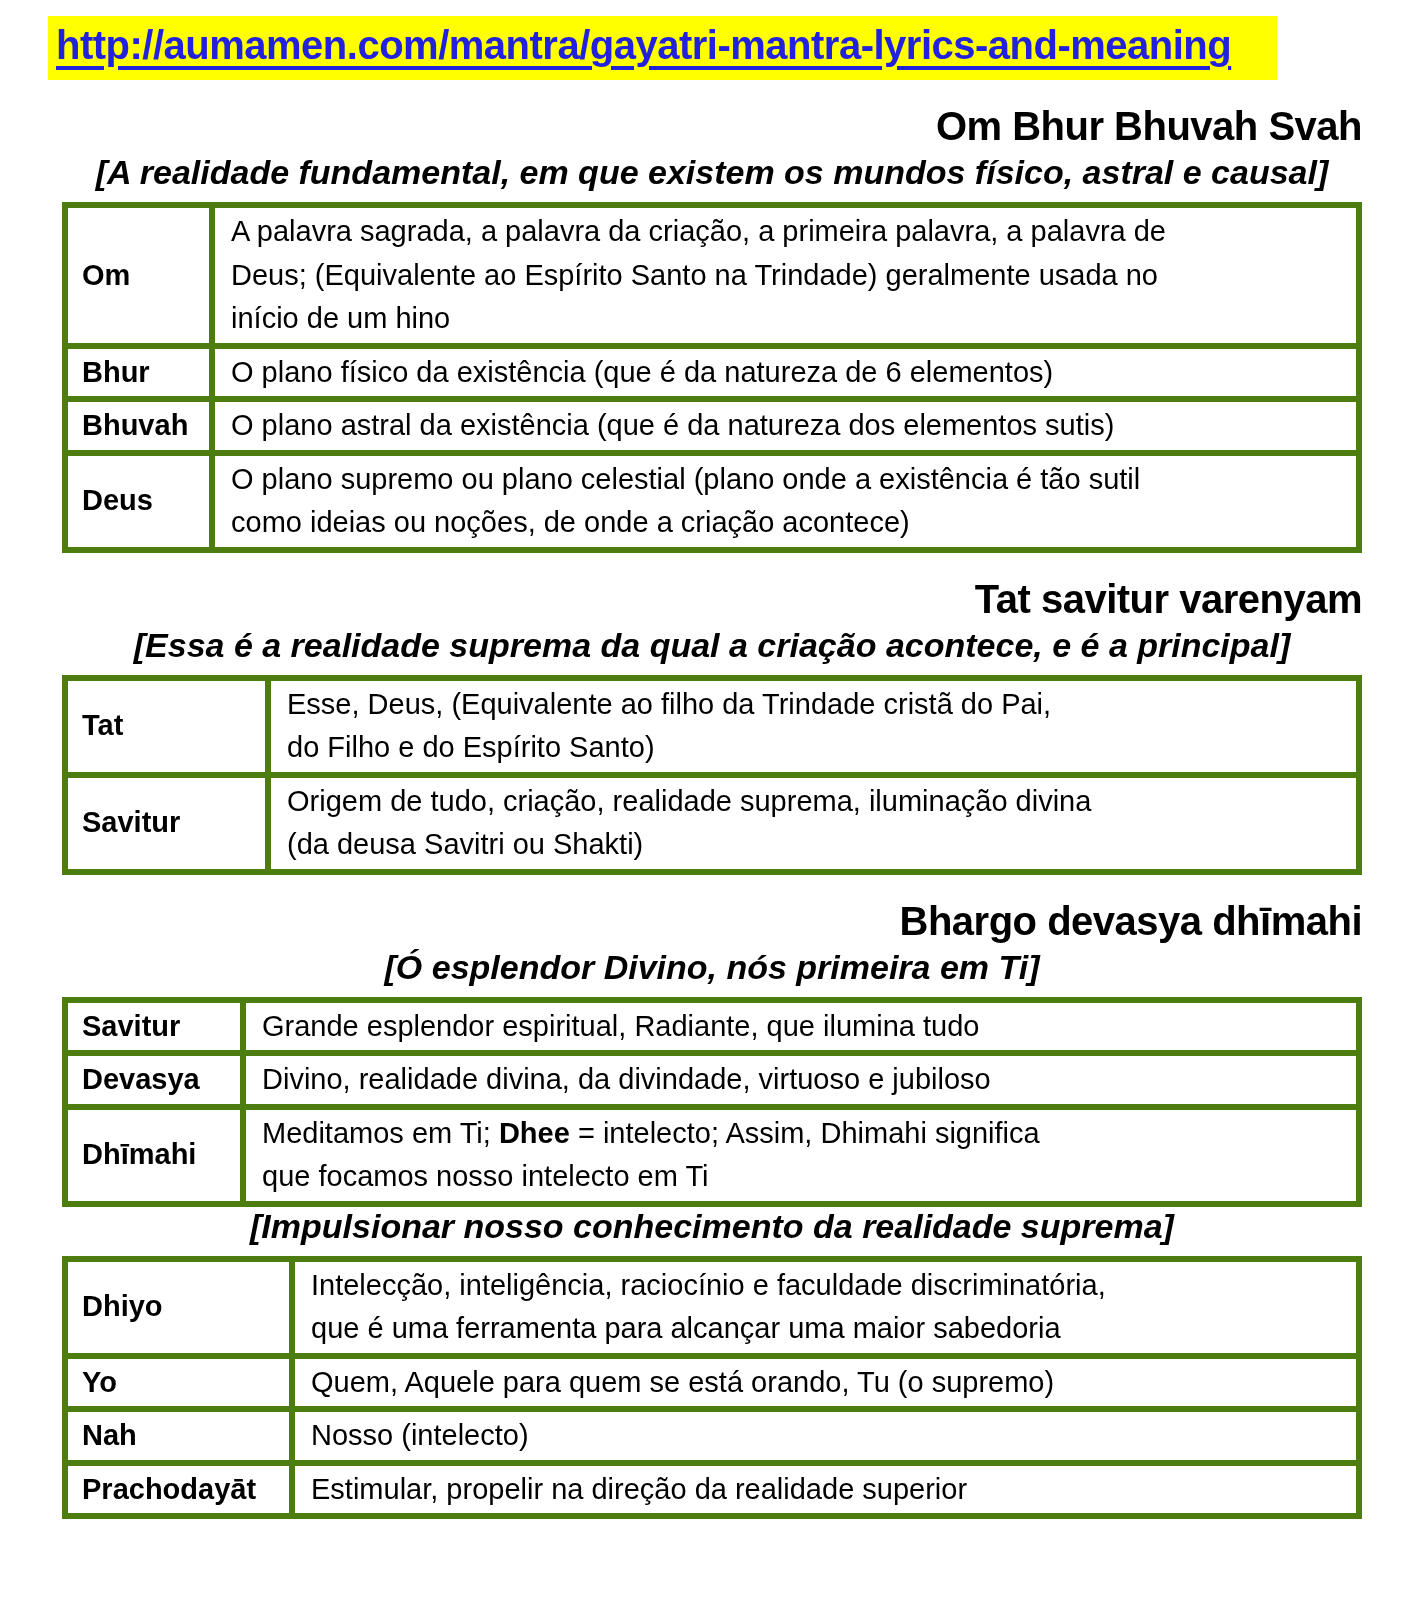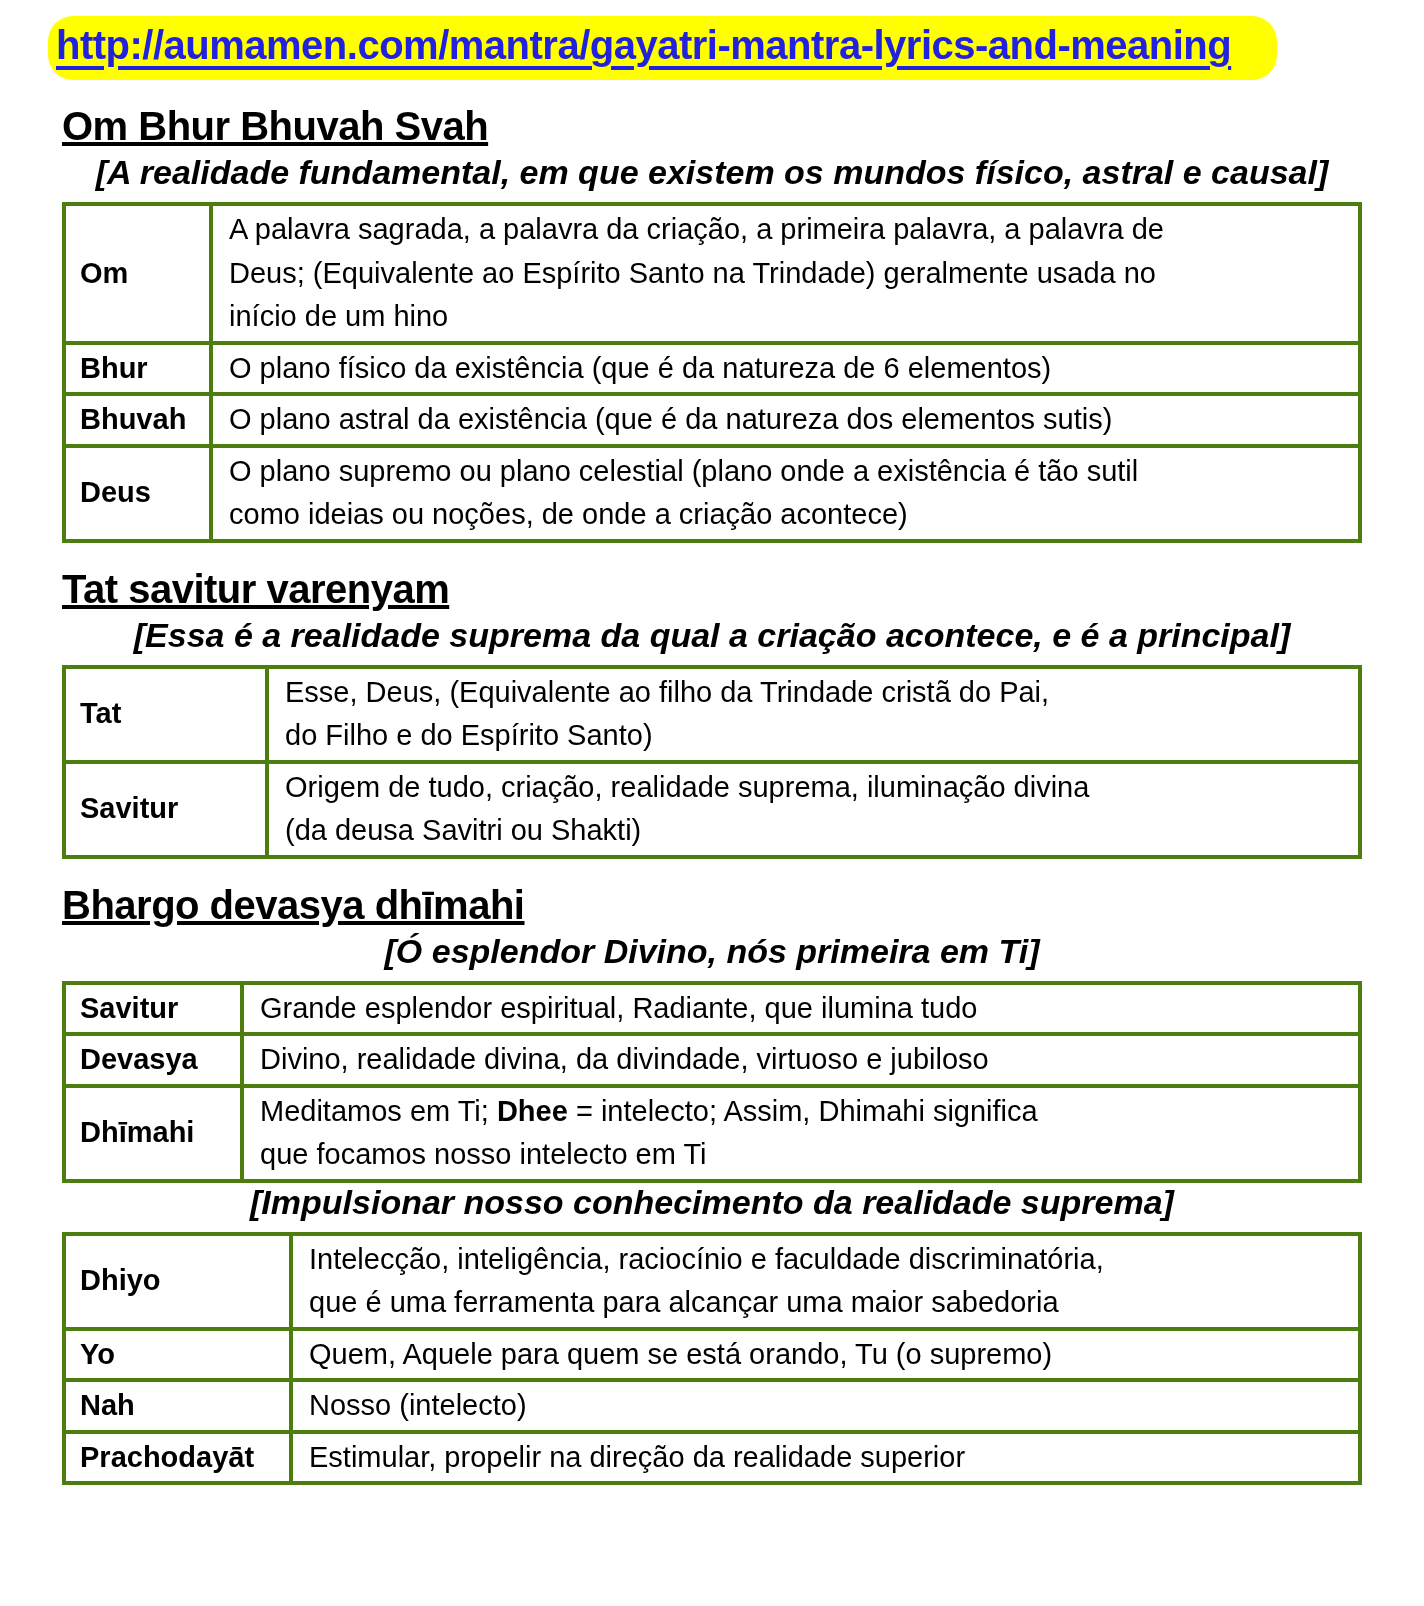--- a/index.html
+++ b/index.html
@@ -20,50 +20,48 @@
     background: #ffff00;
     color: #2222dd;
     font-weight: bold;
     font-size: 40px;
     letter-spacing: -0.5px;
     padding: 7px 46px 12px 8px;
     text-decoration: underline;
     text-decoration-thickness: 4px;
     text-underline-offset: 7px;
     cursor: pointer;
-    border-radius: 25px;
   }
   .content {
     width: 1300px;
     margin-left: 62px;
   }
   .section-title {
     font-size: 40px;
     font-weight: bold;
-    text-align: left;
+    text-align: right;
     margin: 24px 0 4px 0;
     letter-spacing: -0.5px;
-    text-decoration: underline;
   }
   .section-subtitle {
     font-size: 34px;
     font-weight: bold;
     font-style: italic;
     text-align: center;
     margin: 0 0 10px 0;
     white-space: nowrap;
   }
   table.mantra {
     width: 1300px;
     border-collapse: collapse;
     border: 3px solid #000000;
     table-layout: fixed;
   }
   table.mantra td {
-    border: 4px solid #4d7c0f;
+    border: 6px solid #4d7c0f;
     font-size: 29px;
     line-height: 1.5;
     vertical-align: middle;
   }
   td.term {
     font-weight: bold;
     padding: 2px 6px 2px 14px;
   }
   td.desc {
     padding: 2px 10px 2px 16px;

